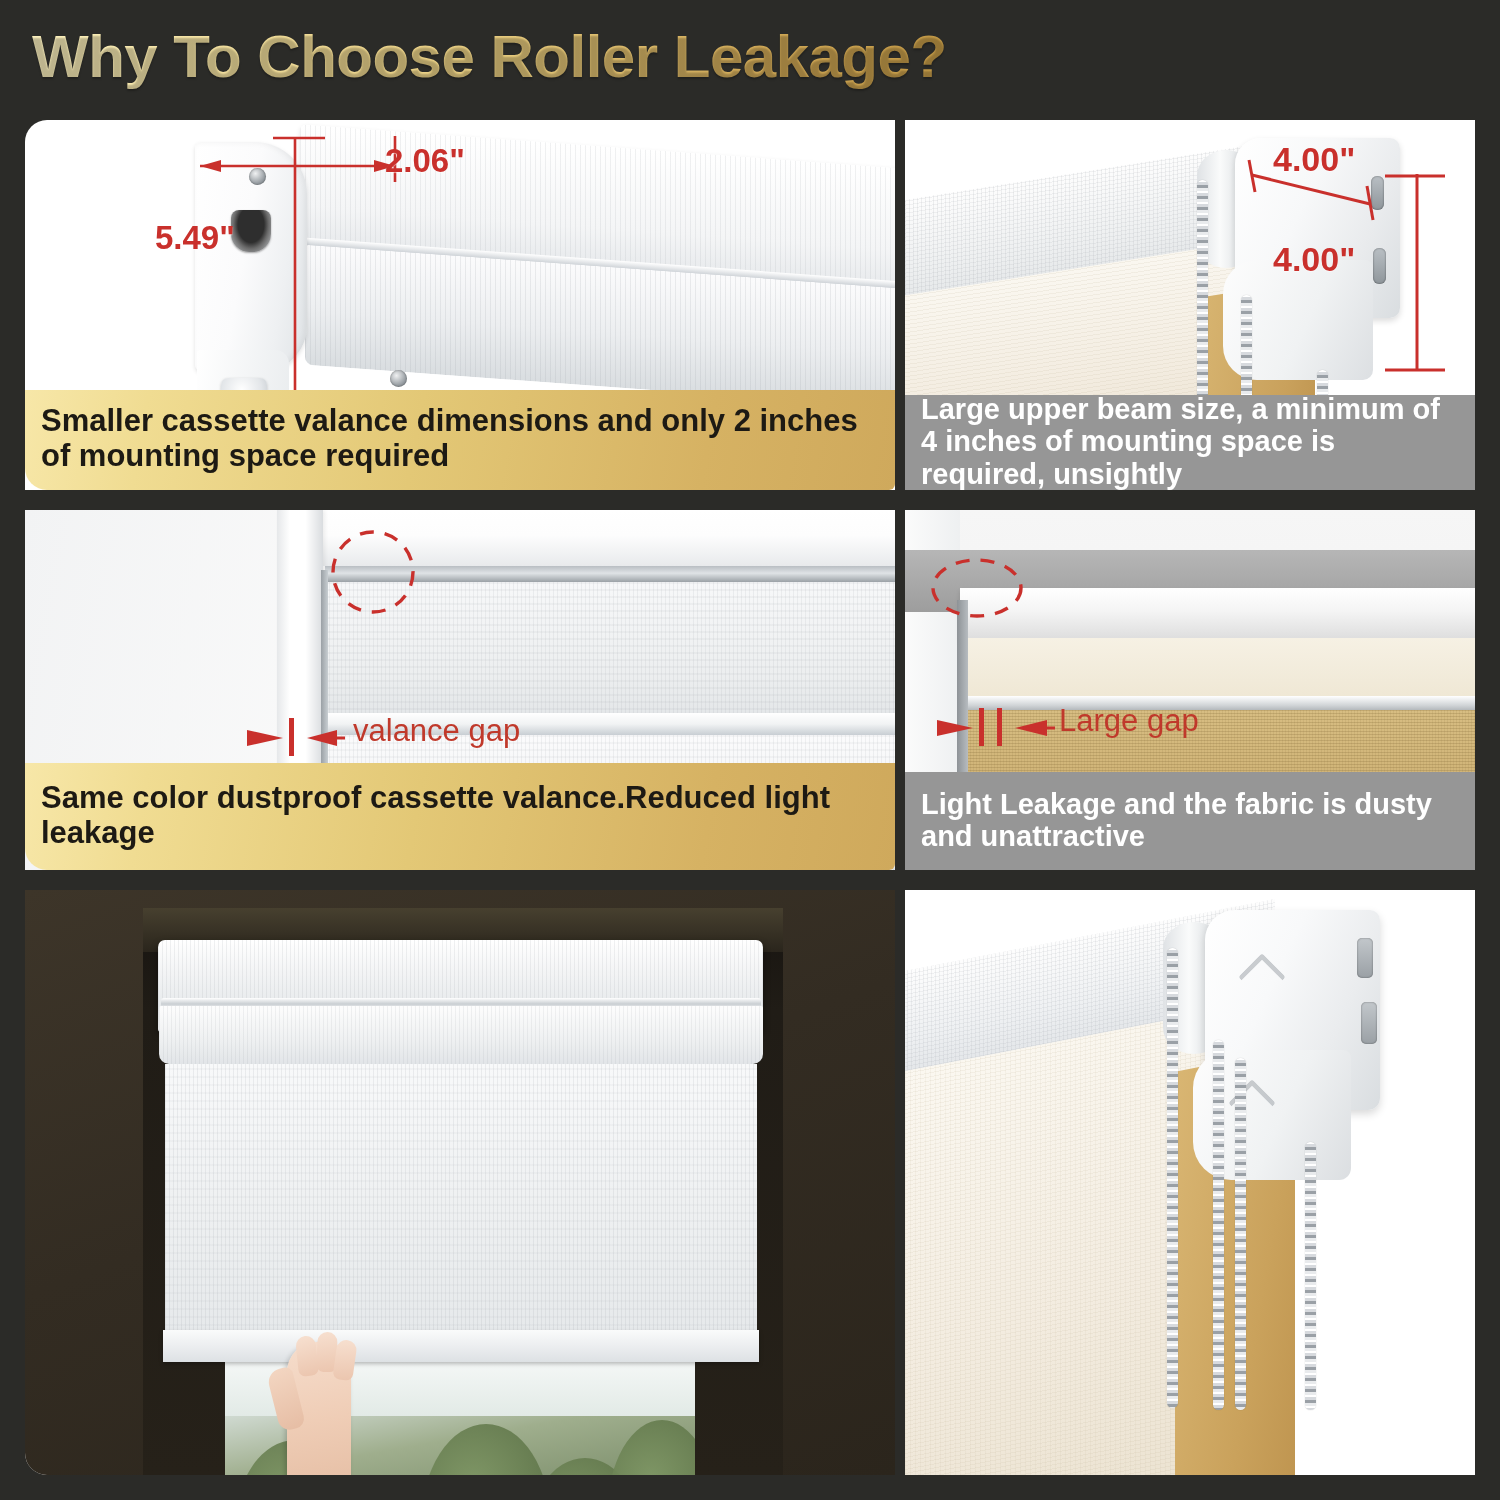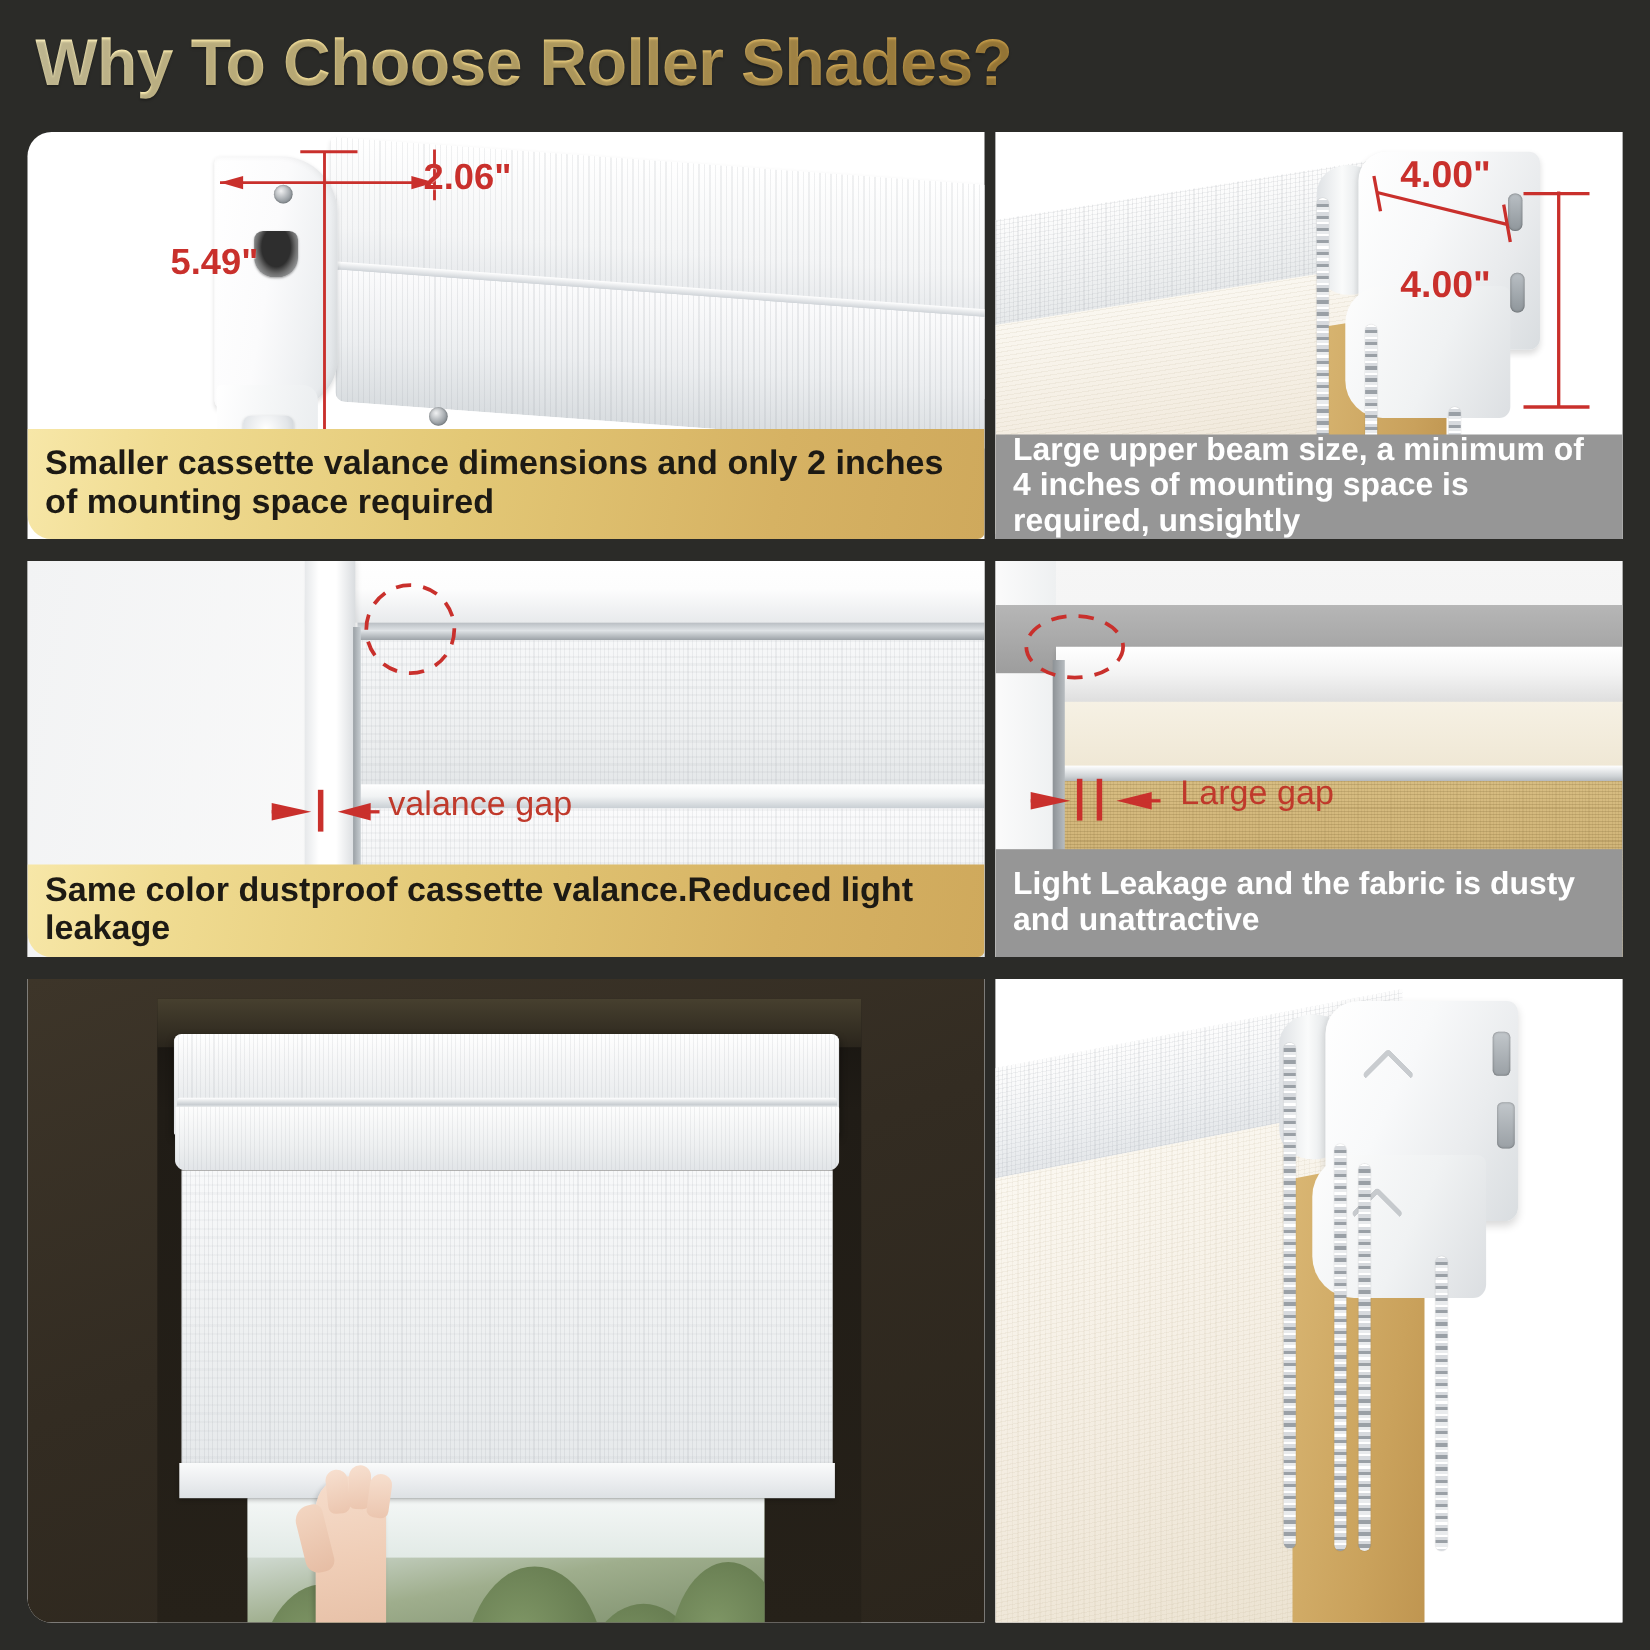--- a/index.html
+++ b/index.html
@@ -412,21 +412,21 @@
     position:absolute; width:16px; border-radius:5px;
     background: linear-gradient(180deg,#c2c7cb,#9aa0a5);
     box-shadow: inset 0 0 2px rgba(0,0,0,0.45);
   }
 </style>
 </head>
 <body>
 
 <div id="page">
 
-  <div class="title">Why To Choose Roller Shades?</div>
+  <div class="title">Why To Choose Roller Leakage?</div>
 
   <div class="panel rounded-tl" style="left:25px; top:120px; width:870px; height:370px;">
     <div class="photo">
       <div class="p1-body"></div>
       <div class="p1-seam"></div>
       <div class="p1-body2"></div>
       <div class="p1-endcap"></div>
       <div class="p1-endcap2"></div>
       <div class="p1-slot"></div>
       <div class="p1-screw" style="left:224px; top:48px;"></div>
@@ -502,21 +502,21 @@
         <polygon points="258,228 222,220 222,236" fill="#c9302c"></polygon>
         <line x1="222" y1="228" x2="240" y2="228" stroke="#c9302c" stroke-width="3"></line>
         <rect x="264" y="208" width="5" height="38" fill="#c9302c"></rect>
         <polygon points="282,228 312,220 312,236" fill="#c9302c"></polygon>
         <line x1="306" y1="228" x2="320" y2="228" stroke="#c9302c" stroke-width="3"></line>
       </svg>
 
       <div class="gap-label" style="left:328px; top:203px; font-size:31px;">valance gap</div>
     </div>
 
-    <div class="caption gold" style="height:84px; font-size:31px;">
+    <div class="caption gold" style="height:107px; font-size:31px;">
       <span class="cap-text">Same color dustproof cassette valance.Reduced light leakage</span>
     </div>
   </div>
 
   <div class="panel" style="left:905px; top:510px; width:570px; height:360px;">
     <div class="photo">
       <div class="p4-wall"></div>
       <div class="p4-leftwall"></div>
       <div class="p4-top-gray"></div>
       <div class="p4-valance"></div>
@@ -528,21 +528,21 @@
       <svg class="anno" width="570" height="360">
         <ellipse cx="72" cy="78" rx="44" ry="28" fill="none" stroke="#c9302c" stroke-width="3.4" stroke-dasharray="14 11"></ellipse>
         <polygon points="68,218 32,210 32,226" fill="#c9302c"></polygon>
         <line x1="32" y1="218" x2="50" y2="218" stroke="#c9302c" stroke-width="3"></line>
         <rect x="74" y="198" width="5" height="38" fill="#c9302c"></rect>
         <rect x="92" y="198" width="5" height="38" fill="#c9302c"></rect>
         <polygon points="110,218 142,210 142,226" fill="#c9302c"></polygon>
         <line x1="136" y1="218" x2="150" y2="218" stroke="#c9302c" stroke-width="3"></line>
       </svg>
 
-      <div class="gap-label" style="left:168px; top:193px; font-size:31px;">Large gap</div>
+      <div class="gap-label" style="left:154px; top:193px; font-size:31px;">Large gap</div>
     </div>
 
     <div class="caption gray" style="height:98px; font-size:29px;">
       <span class="cap-text">Light Leakage and the fabric is dusty and unattractive</span>
     </div>
   </div>
 
   <div class="panel rounded-bl" style="left:25px; top:890px; width:870px; height:585px;">
     <div class="photo">
       <div class="p5-bg"></div>

